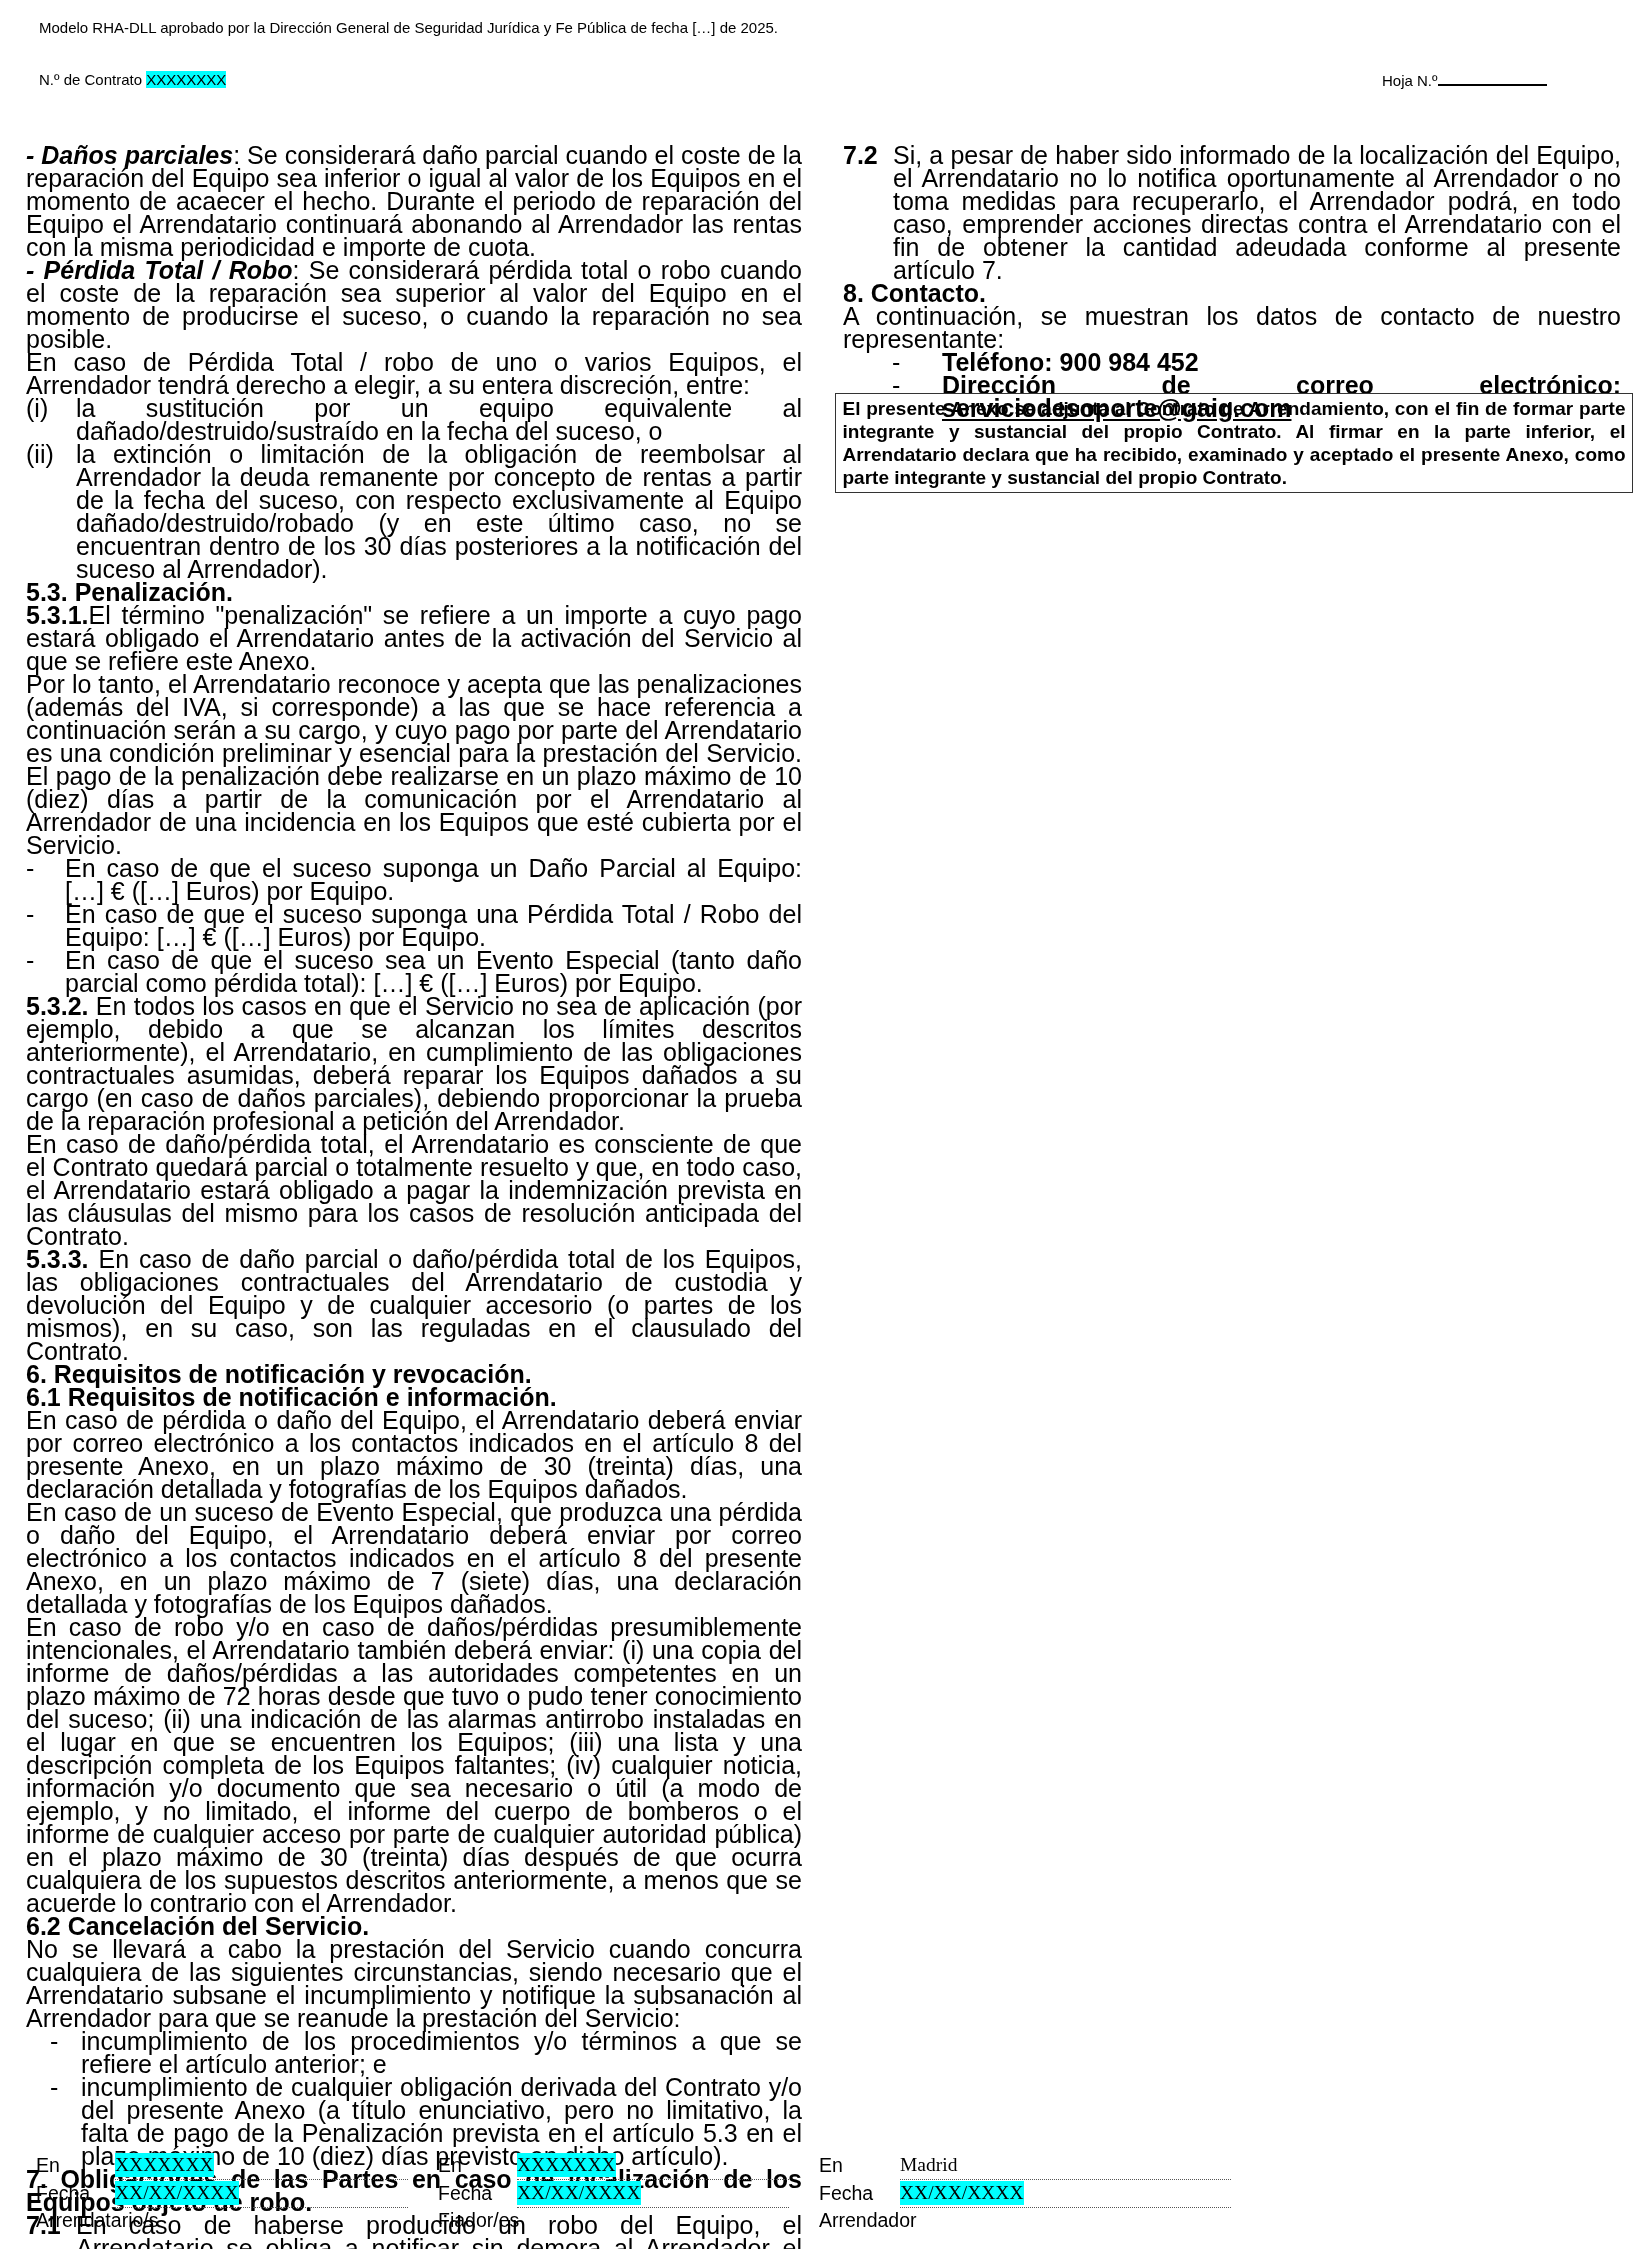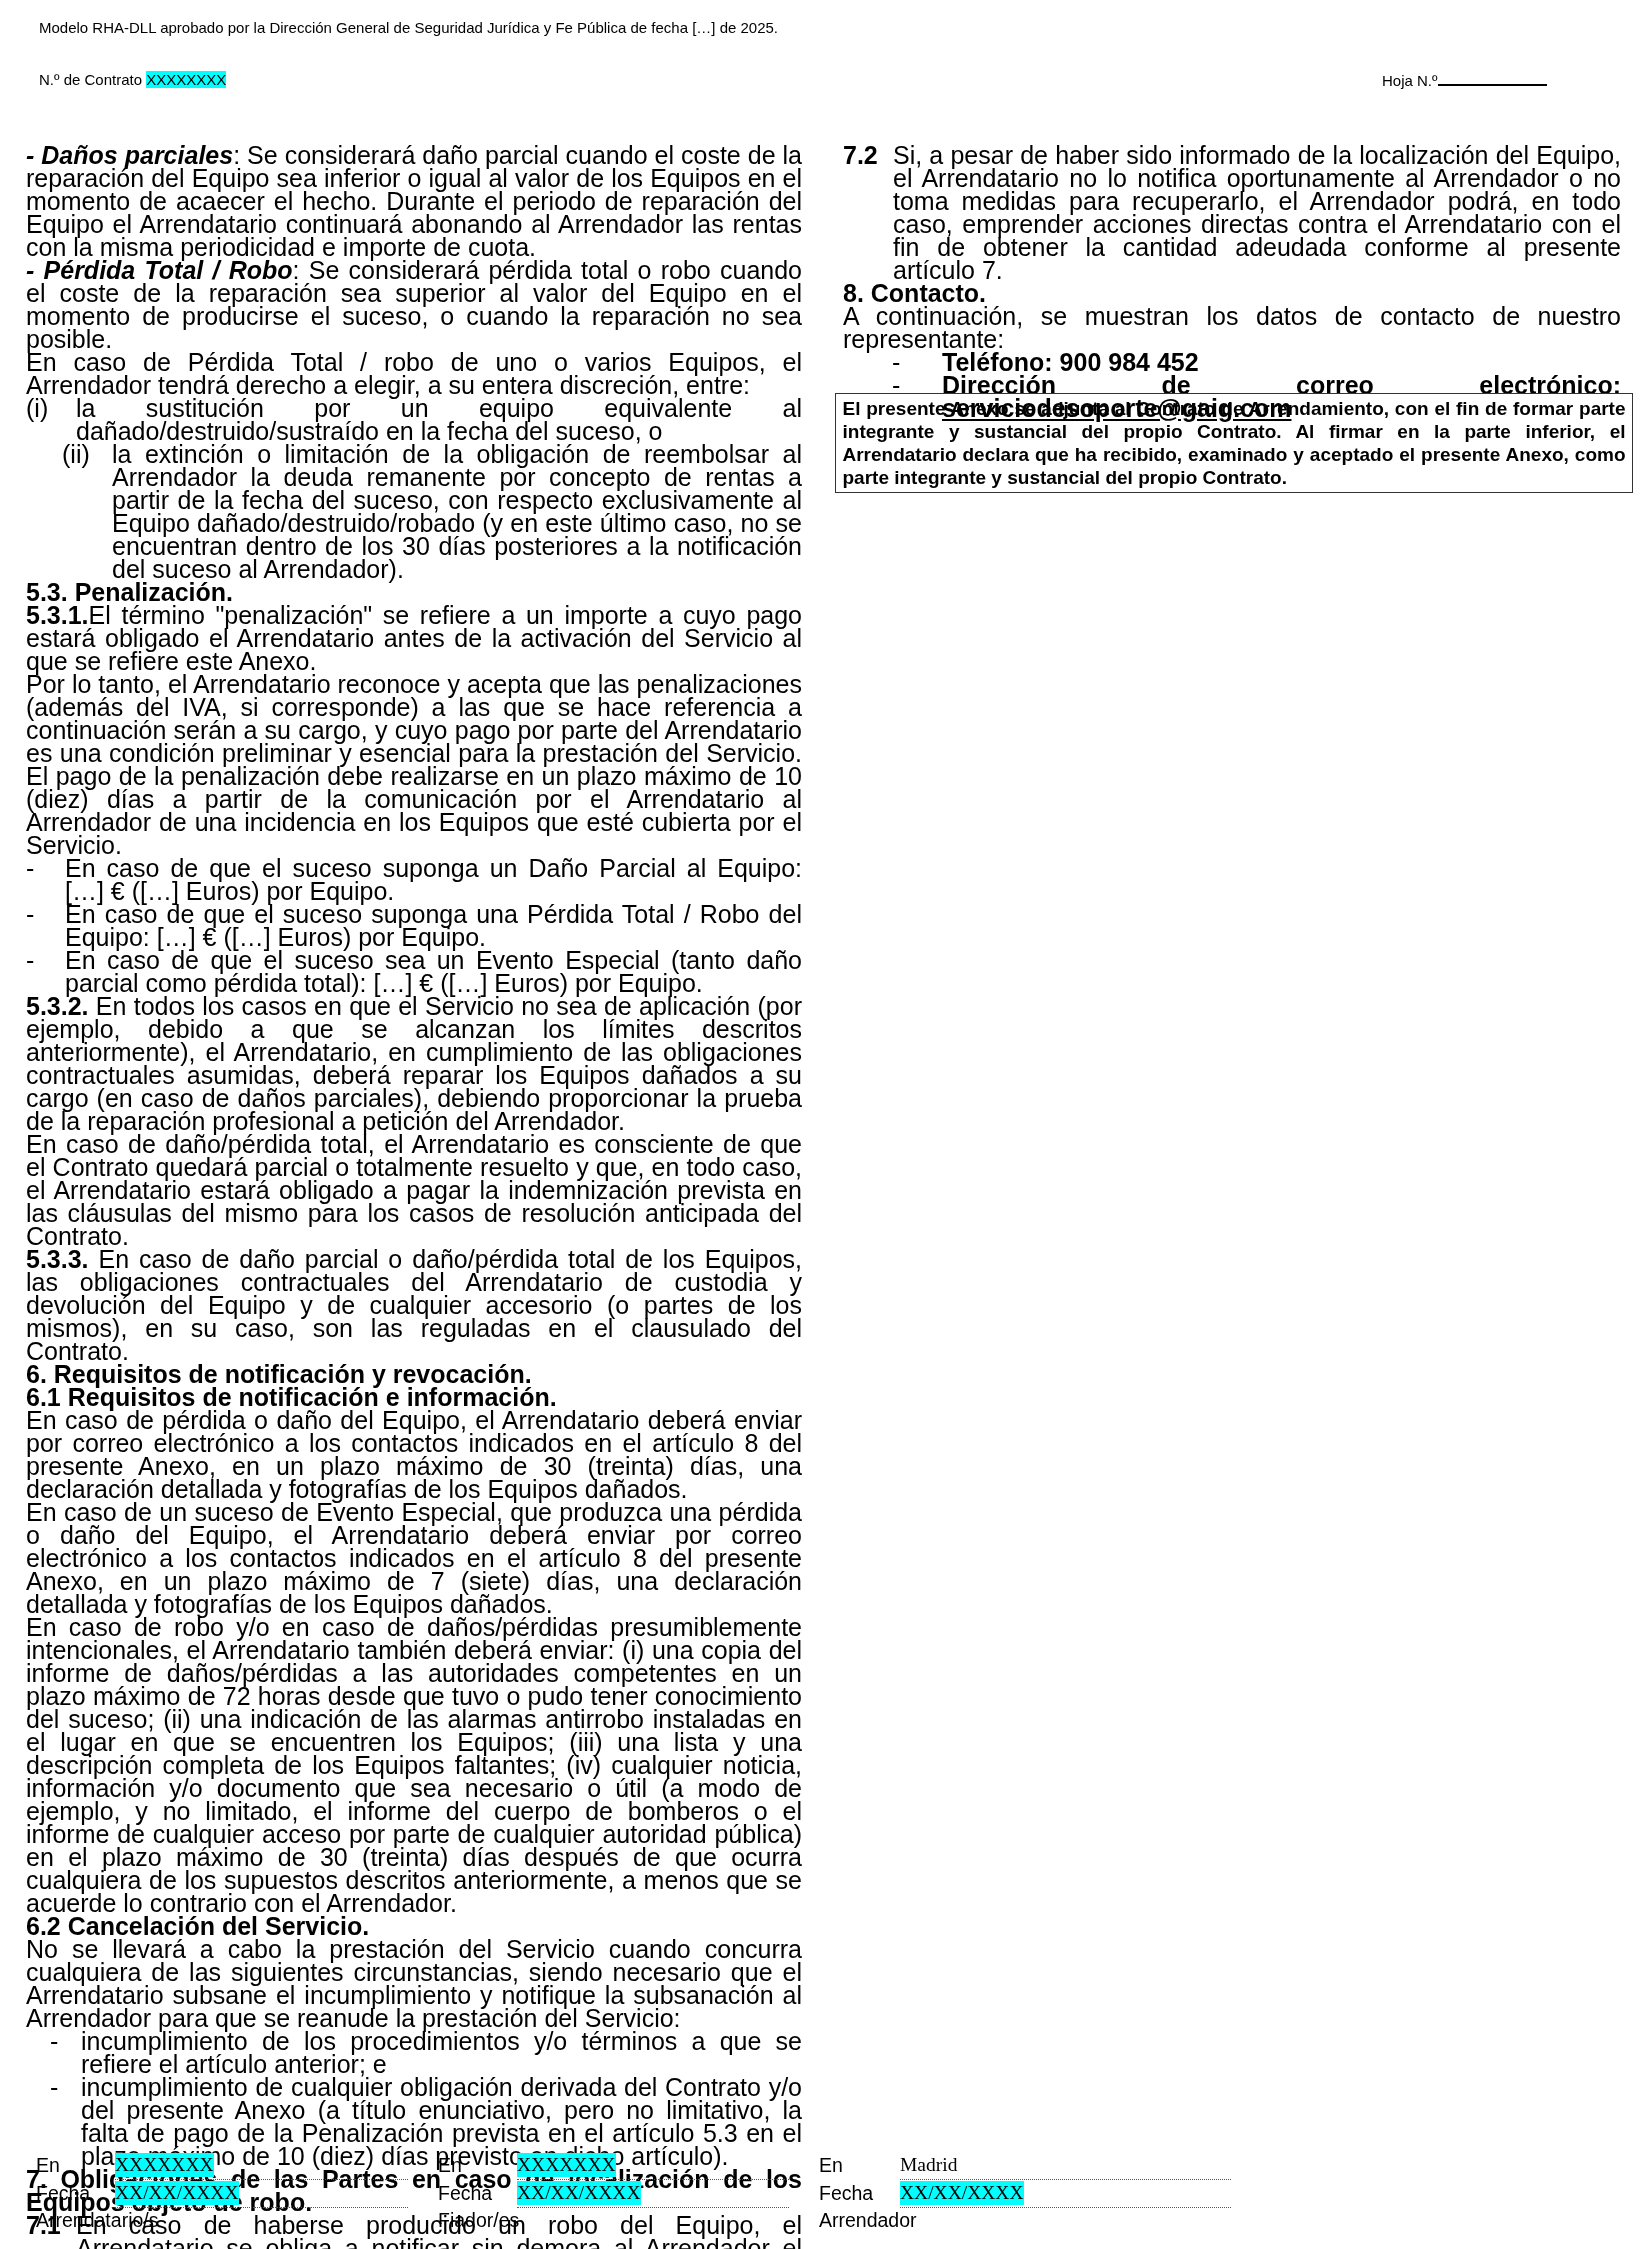--- a/index.html
+++ b/index.html
@@ -39,21 +39,21 @@
 
 <div class="col" style="left:26px; top:144px; width:776px;">
   <p><span class="bi">- Daños parciales</span><span>: Se considerará daño parcial cuando el coste de la reparación del Equipo sea inferior o igual al valor de los Equipos en el momento de acaecer el hecho. Durante el periodo de reparación del Equipo el Arrendatario continuará abonando al Arrendador las rentas con la misma periodicidad e importe de cuota.</span></p>
   <p><span class="bi">- Pérdida Total / Robo</span><span>: Se considerará pérdida total o robo cuando el coste de la reparación sea superior al valor del Equipo en el momento de producirse el suceso, o cuando la reparación no sea posible.</span></p>
   <p>En caso de Pérdida Total / robo de uno o varios Equipos, el Arrendador tendrá derecho a elegir, a su entera discreción, entre:</p>
   <div class="item">
       <span class="lbl" style="width:50px;">(i)</span>
       <span class="txt">la sustitución por un equipo equivalente al dañado/destruido/sustraído en la fecha del suceso, o</span>
     </div>
   <div class="item">
-      <span class="lbl" style="width:50px;margin-left:36px;">(ii)</span>
+      <span class="lbl" style="width:50px;">(ii)</span>
       <span class="txt">la extinción o limitación de la obligación de reembolsar al Arrendador la deuda remanente por concepto de rentas a partir de la fecha del suceso, con respecto exclusivamente al Equipo dañado/destruido/robado (y en este último caso, no se encuentran dentro de los 30 días posteriores a la notificación del suceso al Arrendador).</span>
     </div>
   <p class="b">5.3. Penalización.</p>
   <p><span class="b">5.3.1.</span><span>El término "penalización" se refiere a un importe a cuyo pago estará obligado el Arrendatario antes de la activación del Servicio al que se refiere este Anexo.</span></p>
   <p>Por lo tanto, el Arrendatario reconoce y acepta que las penalizaciones (además del IVA, si corresponde) a las que se hace referencia a continuación serán a su cargo, y cuyo pago por parte del Arrendatario es una condición preliminar y esencial para la prestación del Servicio. El pago de la penalización debe realizarse en un plazo máximo de 10 (diez) días a partir de la comunicación por el Arrendatario al Arrendador de una incidencia en los Equipos que esté cubierta por el Servicio.</p>
   <div class="item">
       <span class="lbl" style="width:39px;">-</span>
       <span class="txt">En caso de que el suceso suponga un Daño Parcial al Equipo: […] € ([…] Euros) por Equipo.</span>
     </div>
   <div class="item">

